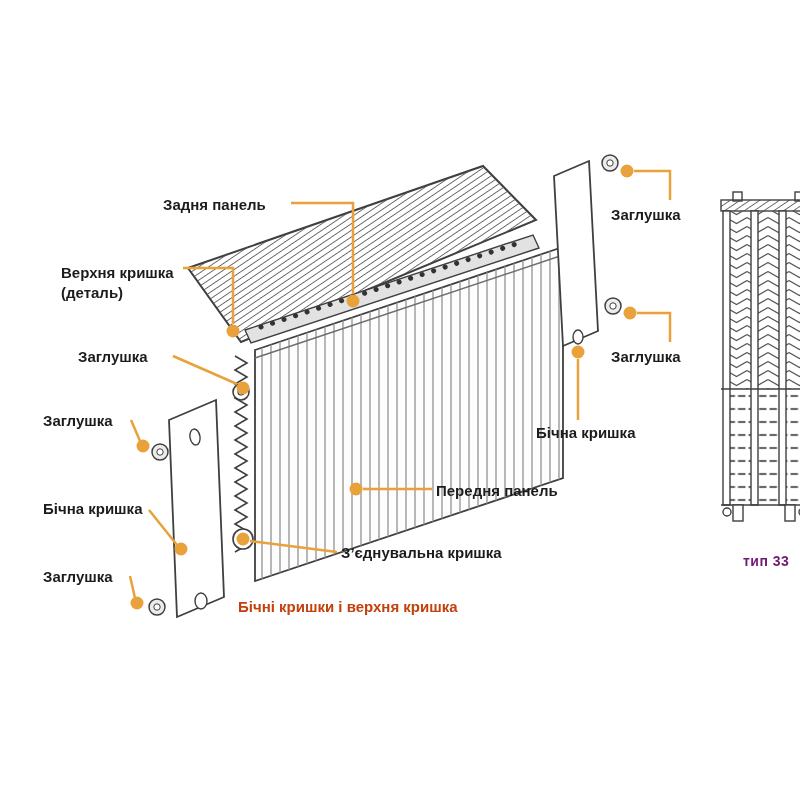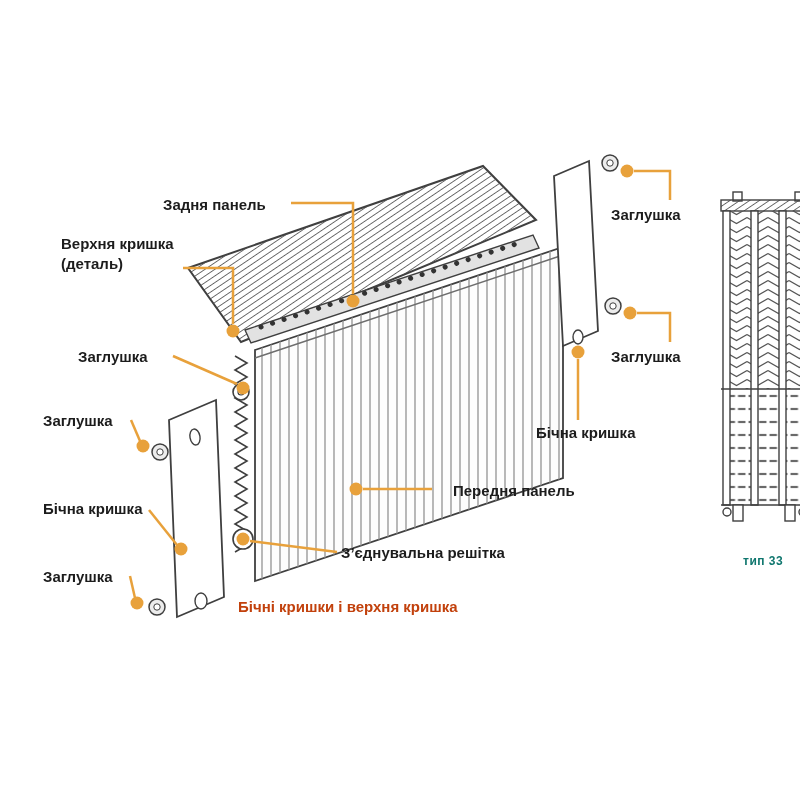--- a/index.html
+++ b/index.html
@@ -5,21 +5,21 @@
   html,body{margin:0;padding:0;background:#fff;}
   .stage{
     position:relative;width:800px;height:696px;background:#ffffff;
     font-family:"Liberation Sans",sans-serif;overflow:hidden;margin-left:33px;
   }
   .stage svg{position:absolute;left:0;top:0;}
   .lbl{
     position:absolute;font-weight:bold;font-size:15px;color:#1c1c1c;
     white-space:nowrap;line-height:20px;
   }
-  .lbl.type{font-size:12px;color:#0f766e;letter-spacing:.5px;}
+  .lbl.type{font-size:14px;color:#701a75;letter-spacing:.5px;}
   .lbl.note{color:#c2410c;line-height:21px;}
 </style>
 </head>
 <body>
 
 <div class="stage">
 
   <svg width="800" height="800" viewBox="0 0 800 800">
     <defs>
       <pattern id="grilleHatch" width="5.5" height="5.5" patternUnits="userSpaceOnUse" patternTransform="rotate(56)">
@@ -143,42 +143,42 @@
       <circle cx="594" cy="171" r="6.5"></circle>
       <circle cx="597" cy="313" r="6.5"></circle>
       <circle cx="545" cy="352" r="6.5"></circle>
       <circle cx="323" cy="489" r="6.5"></circle>
       <circle cx="210" cy="539" r="6.5"></circle>
     </g>
   </svg>
 
   <div class="lbl" style="left:130px;top:195px">Задня панель</div>
 
-  <div class="lbl" style="left:28px;top:234px">
+  <div class="lbl" style="left:28px;top:263px">
     <div>Верхня кришка</div>
     <div>(деталь)</div>
   </div>
 
   <div class="lbl" style="left:45px;top:347px">Заглушка</div>
 
   <div class="lbl" style="left:10px;top:411px">Заглушка</div>
 
   <div class="lbl" style="left:10px;top:499px">Бічна кришка</div>
 
   <div class="lbl" style="left:10px;top:567px">Заглушка</div>
 
   <div class="lbl" style="left:578px;top:205px">Заглушка</div>
 
   <div class="lbl" style="left:578px;top:347px">Заглушка</div>
 
   <div class="lbl" style="left:503px;top:423px">Бічна кришка</div>
 
-  <div class="lbl" style="left:420px;top:481px">Передня панель</div>
+  <div class="lbl" style="left:403px;top:481px">Передня панель</div>
 
-  <div class="lbl" style="left:308px;top:543px">З’єднувальна решітка</div>
+  <div class="lbl" style="left:308px;top:543px">З’єднувальна кришка</div>
 
   <div class="lbl note" style="left:205px;top:596px">
     <div>Бічні кришки і верхня кришка</div>
   </div>
 
   <div class="lbl type" style="left:710px;top:551px">тип 33</div>
 
 </div>
 
 </body></html>

